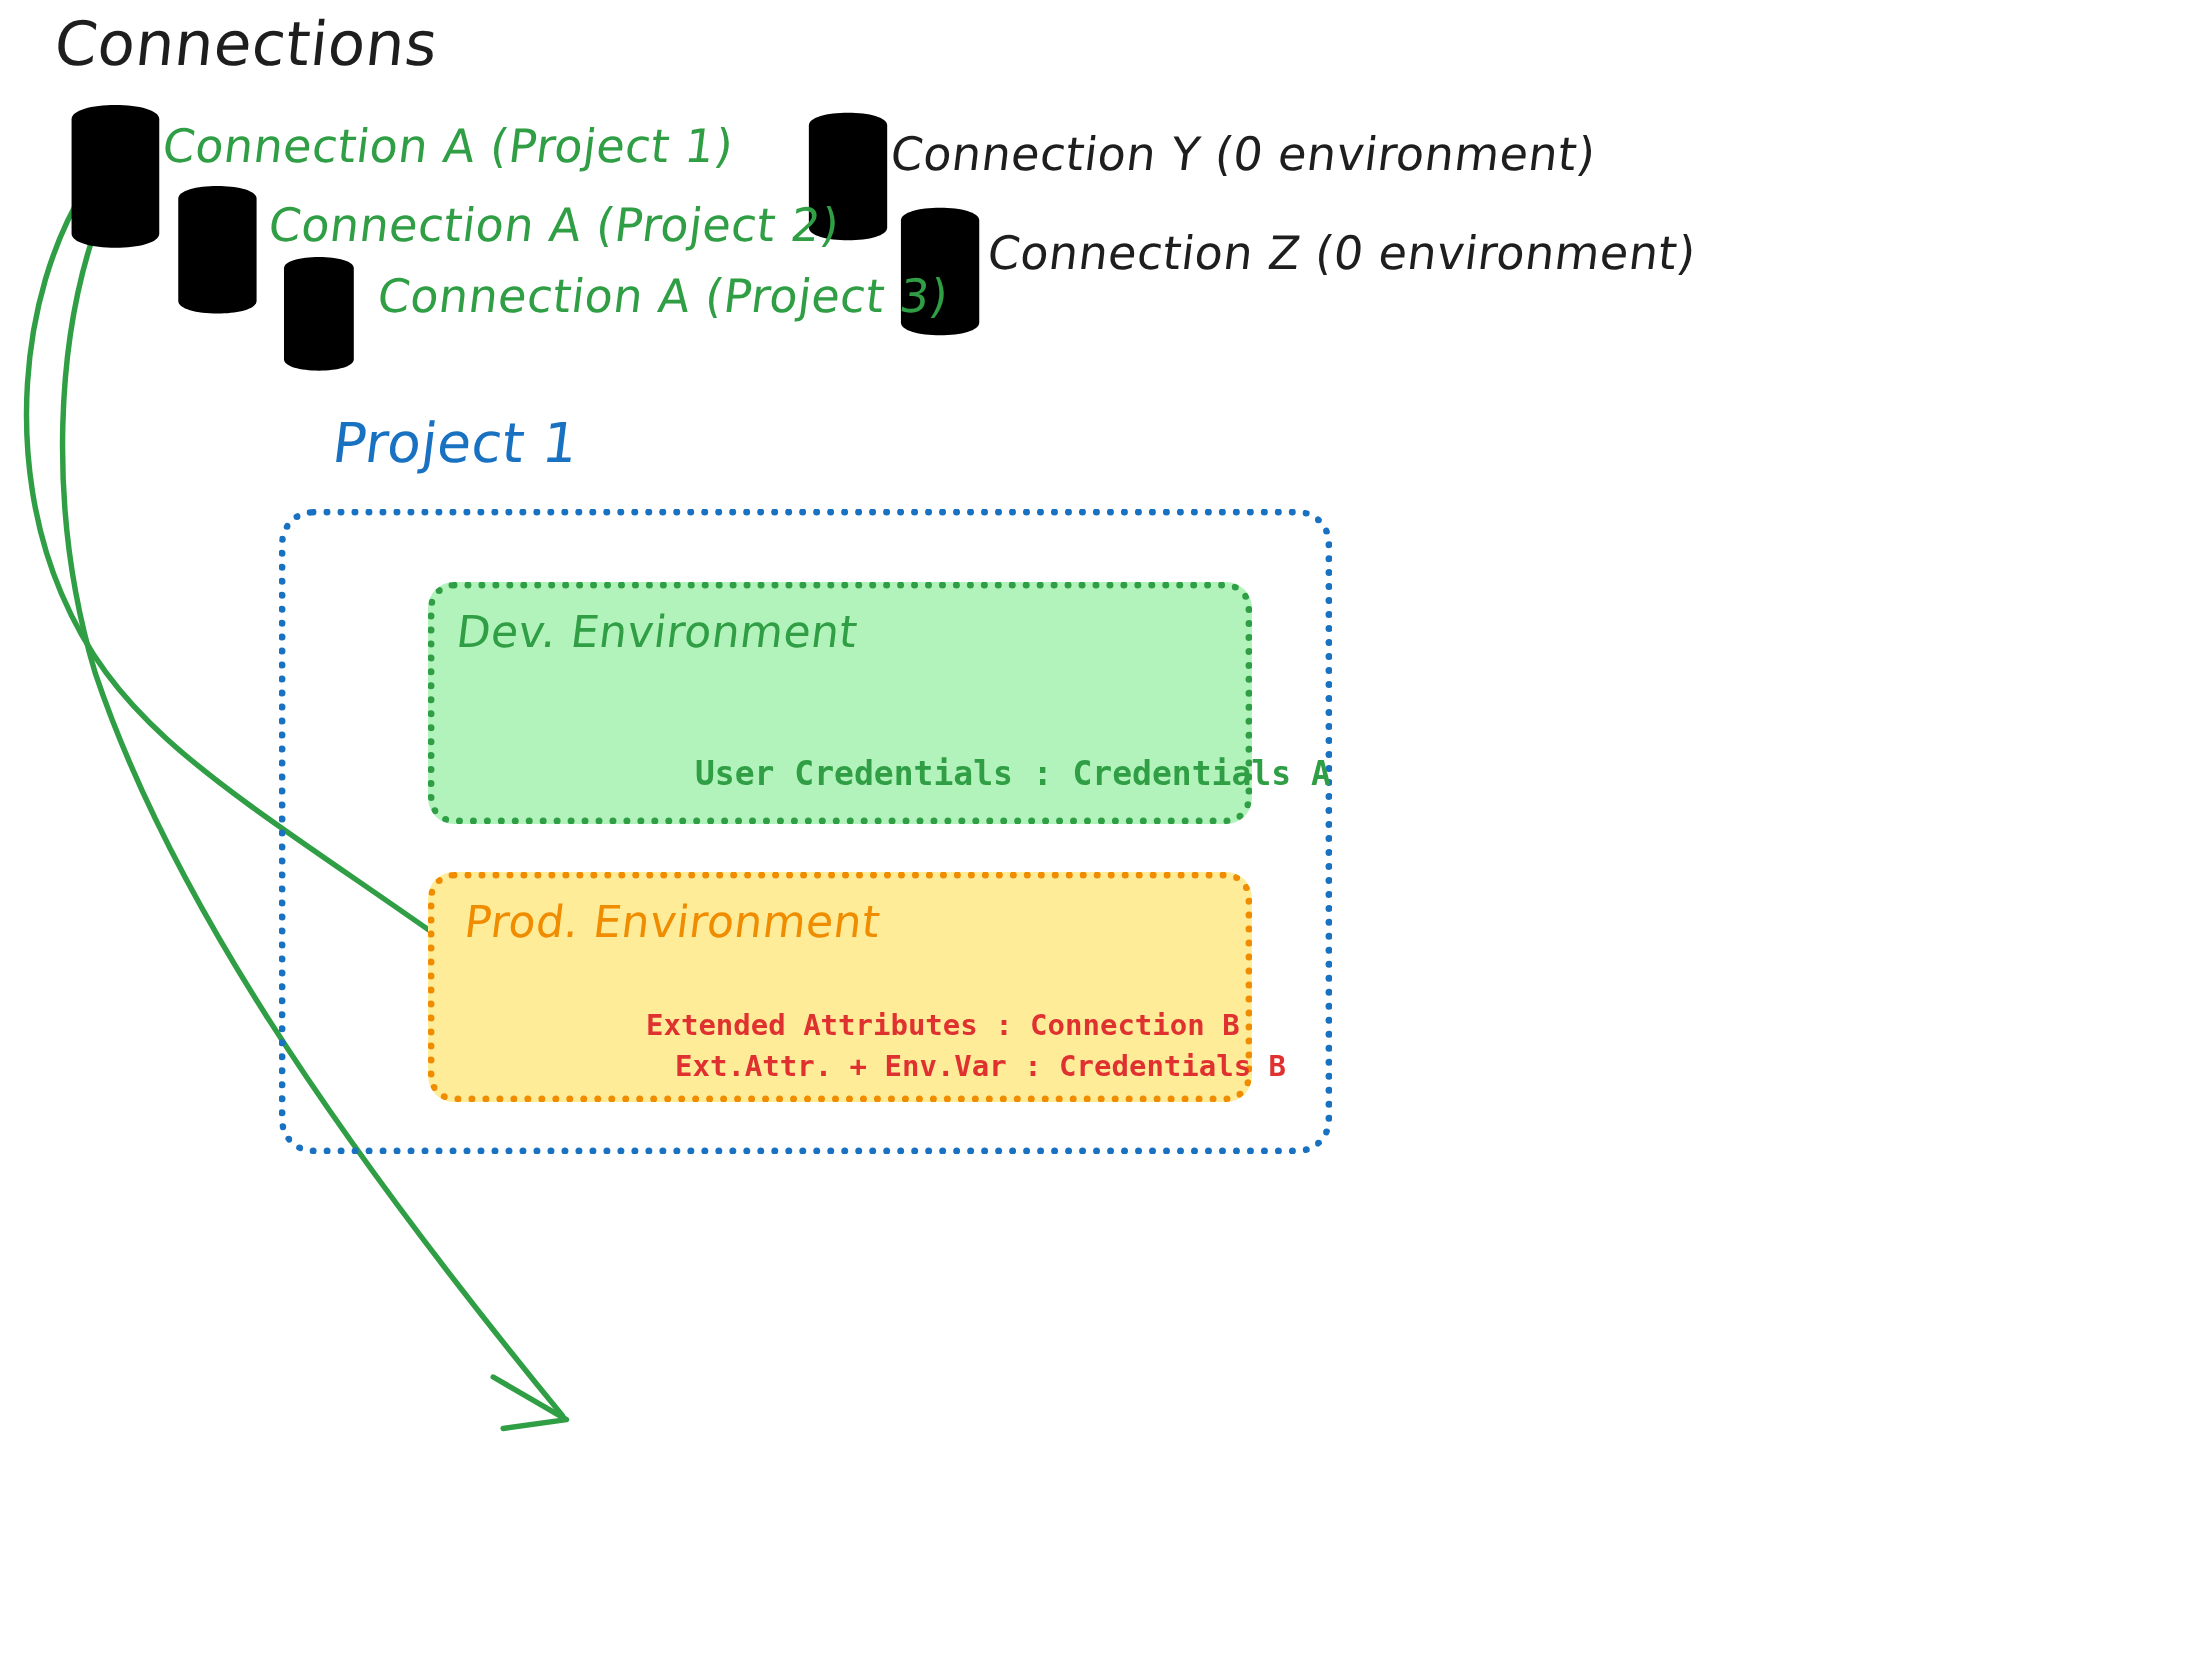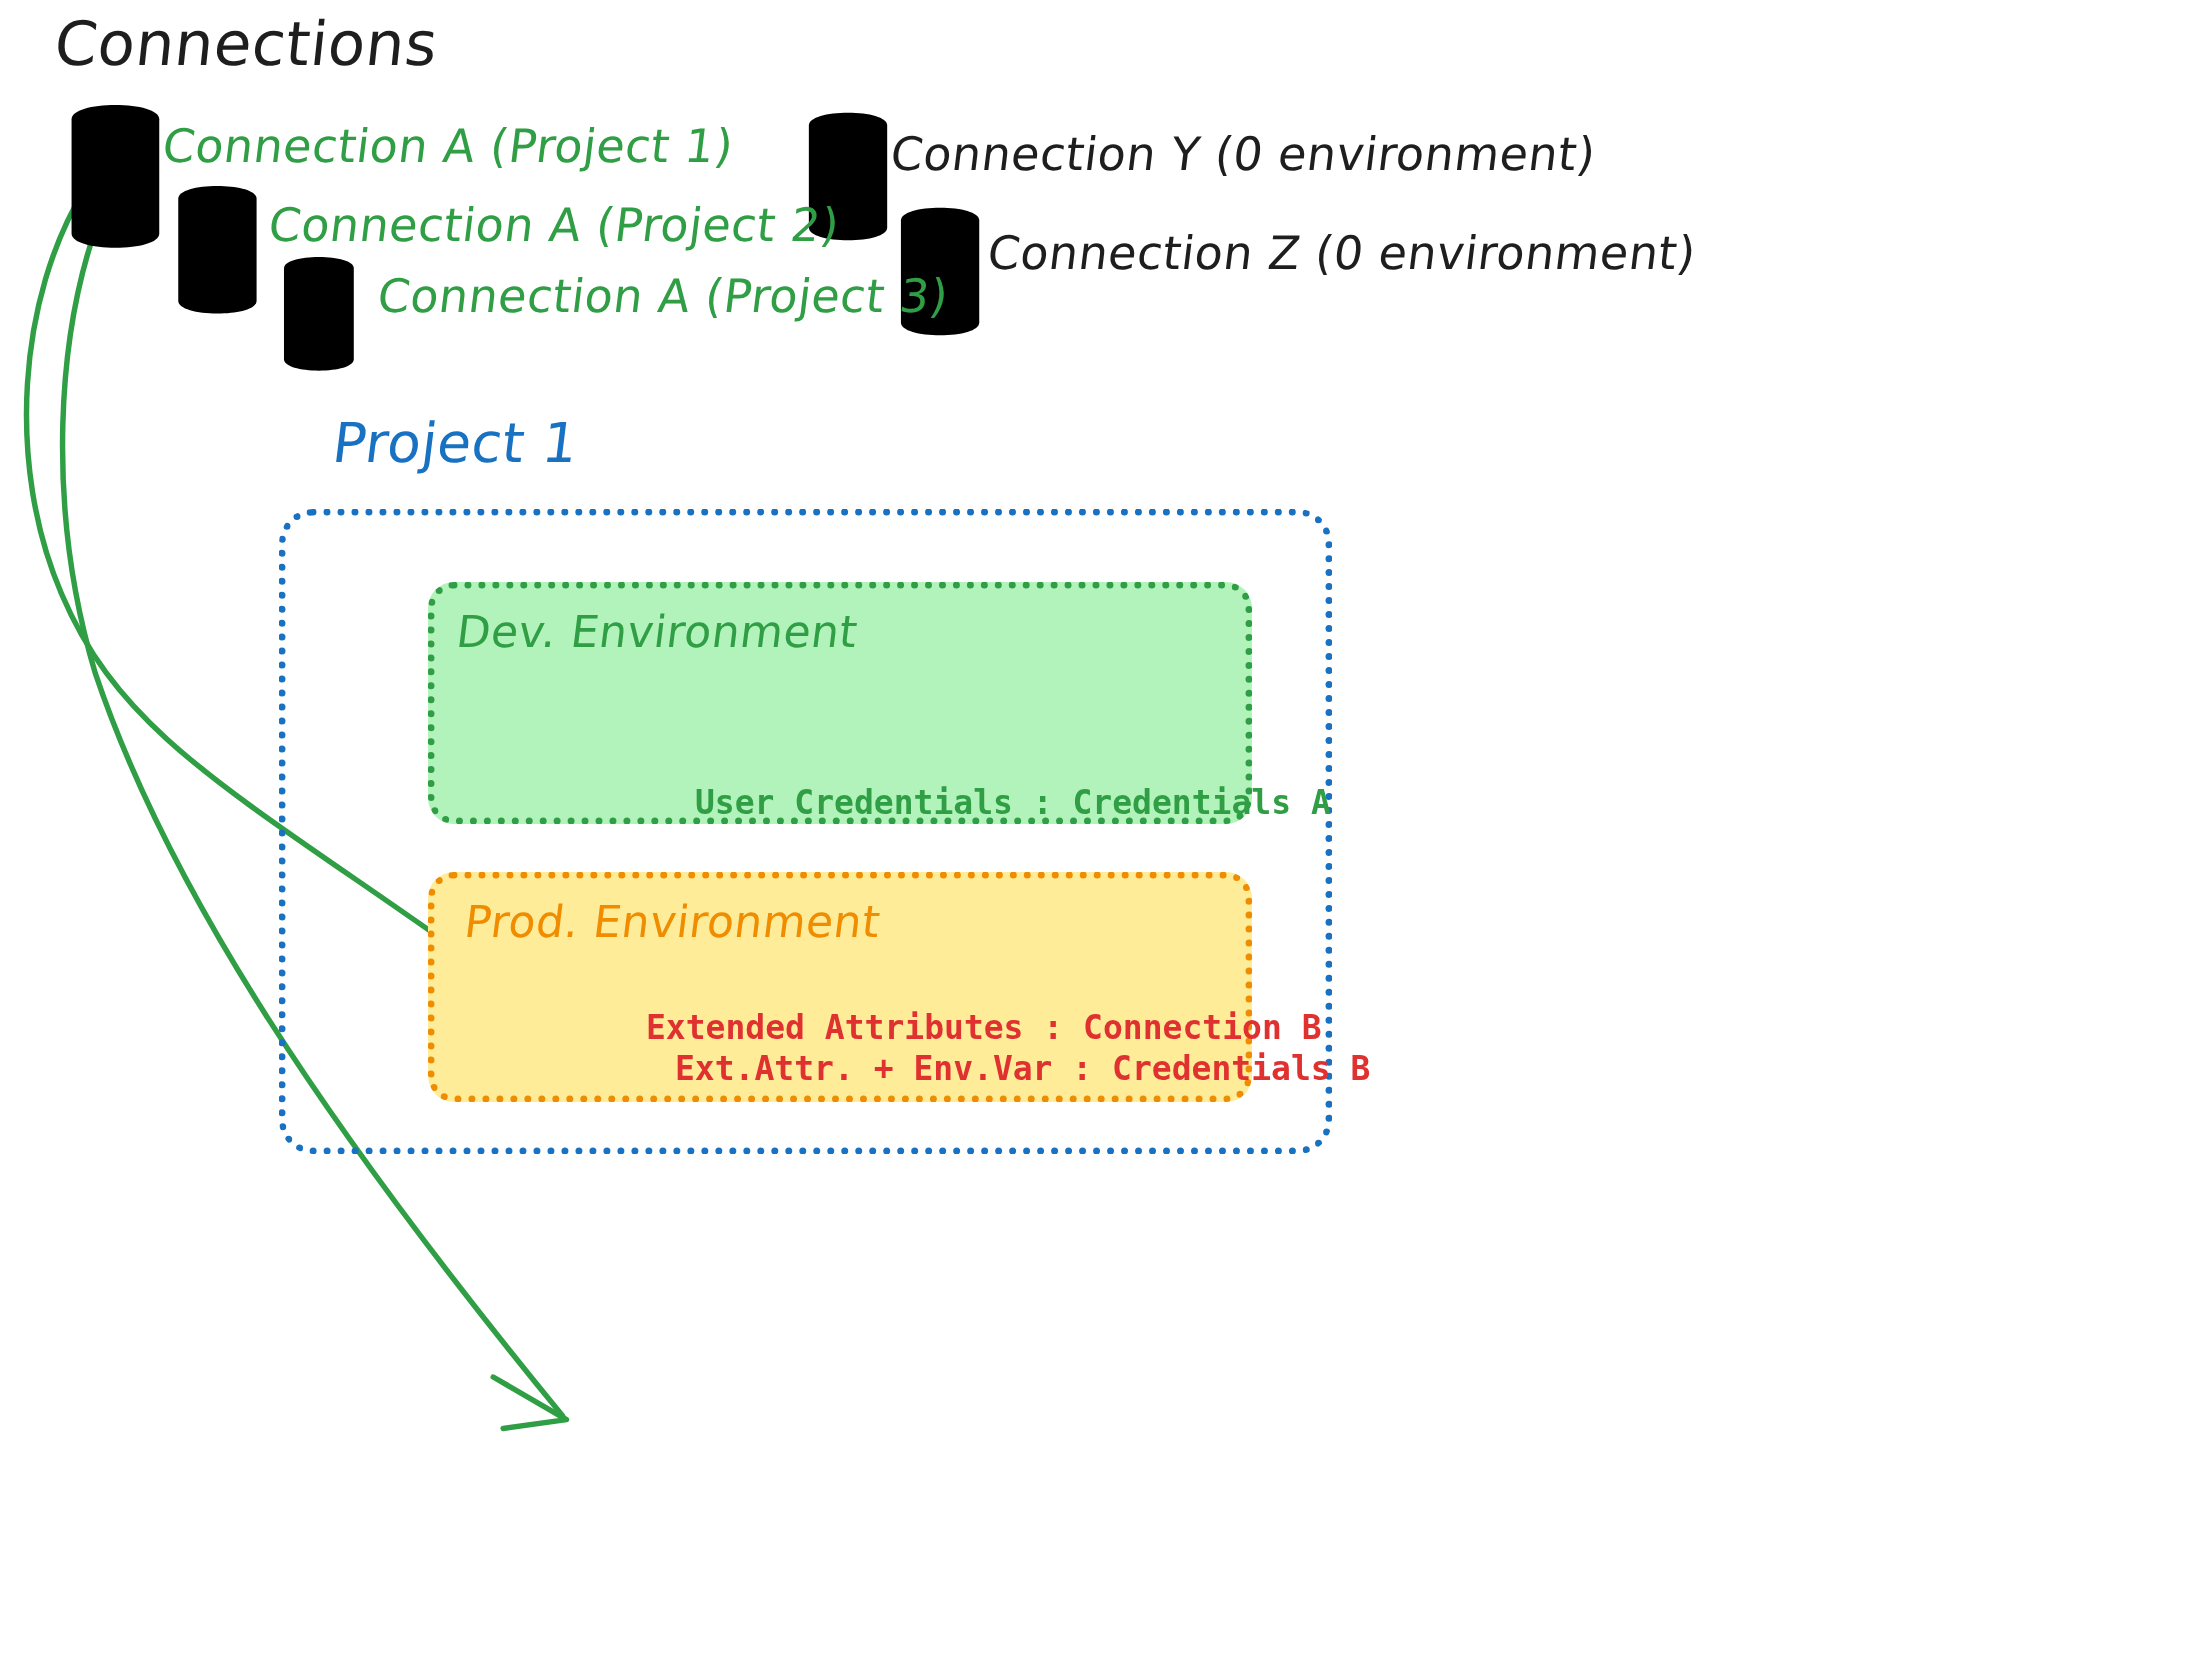--- a/index.html
+++ b/index.html
@@ -36,21 +36,21 @@
     left:333px;top:411px;font-size:55px;color:#1971c2;
     transform:skewX(-7deg);
   }
   .env-title{font-size:44px;transform:skewX(-7deg);}
   #dev-title{left:457px;top:606px;color:#2f9e44;}
   #prod-title{left:465px;top:896px;color:#f08c00;}
   .dev-line{
     left:695px;font-size:33px;color:#2f9e44;
   }
   .prod-line{
-    left:646px;font-size:33px;color:#e03131;
+    left:646px;font-size:29px;color:#e03131;
   }
   
   .box{position:absolute;box-sizing:border-box;}
   #project-box{
     left:279px;top:509px;width:1053px;height:645px;
     border:7px dotted #1971c2;border-radius:34px;
   }
   #dev-box{
     left:428px;top:582px;width:824px;height:242px;
     background:#b2f2bb;border:7px dotted #2f9e44;border-radius:26px;
@@ -135,18 +135,18 @@
 <div class="txt hand conn-label" style="left:163px;top:119px;">Connection A (Project 1)</div>
 <div class="txt hand conn-label" style="left:269px;top:198px;">Connection A (Project 2)</div>
 <div class="txt hand conn-label" style="left:378px;top:269px;">Connection A (Project 3)</div>
 
 <div class="txt hand gray-label" style="left:891px;top:127px;">Connection Y (0 environment)</div>
 <div class="txt hand gray-label" style="left:988px;top:226px;">Connection Z (0 environment)</div>
 
 <div class="txt hand" id="project-title">Project 1</div>
 
 <div class="txt hand env-title" id="dev-title">Dev. Environment</div>
-<div class="txt mono dev-line" style="top:754px;margin-top:29px;">User Credentials : Credentials A</div>
+<div class="txt mono dev-line" style="top:754px;">User Credentials : Credentials A</div>
 
 <div class="txt hand env-title" id="prod-title">Prod. Environment</div>
 <div class="txt mono prod-line" style="top:1008px;">Extended Attributes : Connection B</div>
 <div class="txt mono prod-line" style="top:1049px;margin-left:29px;">Ext.Attr. + Env.Var : Credentials B</div>
 
 
 </body></html>

